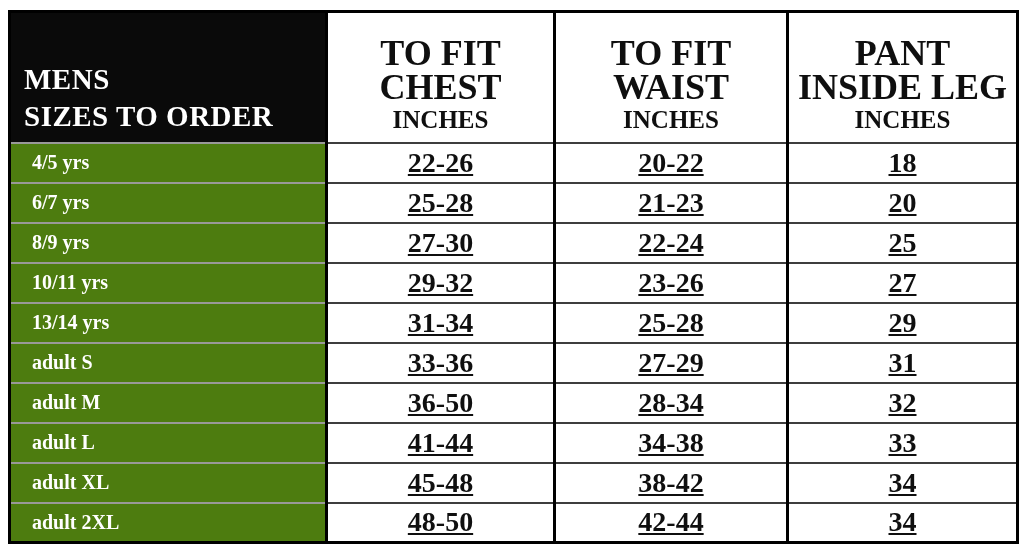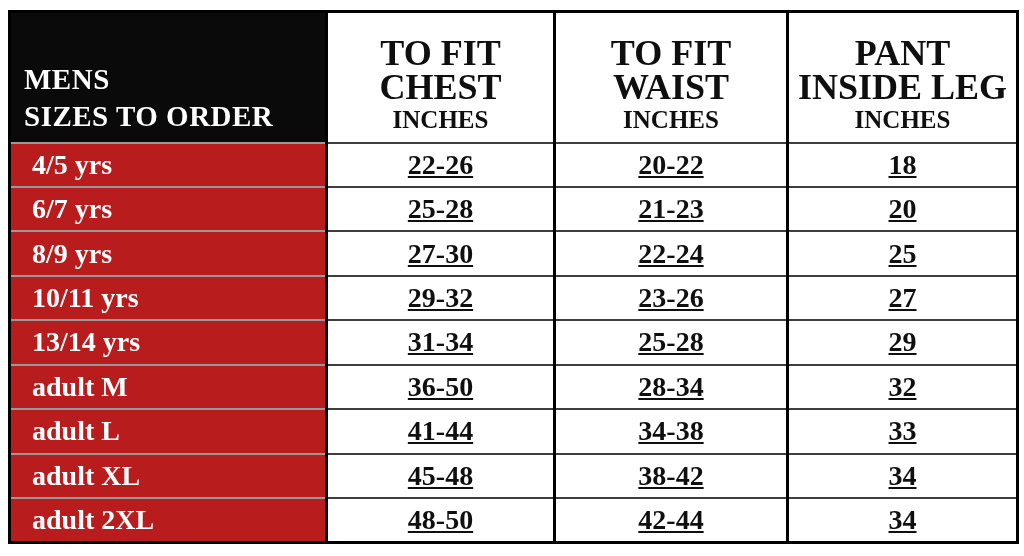--- a/index.html
+++ b/index.html
@@ -67,25 +67,25 @@
   }
   
   tbody tr {
     height: 40px;
   }
   td {
     font-weight: 700;
     vertical-align: middle;
   }
   td.label-cell {
-    background: #b91c1c;
+    background: #4d7c0f;
     color: #ffffff;
     text-align: left;
     padding-left: 21px;
-    font-size: 28px;
+    font-size: 20px;
     border-top: 2px solid #999999;
   }
   td.value-cell {
     background: #ffffff;
     color: #0f0f0f;
     text-align: center;
     font-size: 28px;
     border-top: 2px solid #3e3e3e;
     text-decoration: underline;
   }
@@ -151,20 +151,26 @@
     <td class="value-cell vsep">27</td>
   </tr>
 
   <tr>
     <td class="label-cell">13/14 yrs</td>
     <td class="value-cell vsep">31-34</td>
     <td class="value-cell vsep">25-28</td>
     <td class="value-cell vsep">29</td>
   </tr>
 
+  <tr>
+    <td class="label-cell">adult S</td>
+    <td class="value-cell vsep">33-36</td>
+    <td class="value-cell vsep">27-29</td>
+    <td class="value-cell vsep">31</td>
+  </tr>
 
   <tr>
     <td class="label-cell">adult M</td>
     <td class="value-cell vsep">36-50</td>
     <td class="value-cell vsep">28-34</td>
     <td class="value-cell vsep">32</td>
   </tr>
 
   <tr>
     <td class="label-cell">adult L</td>

